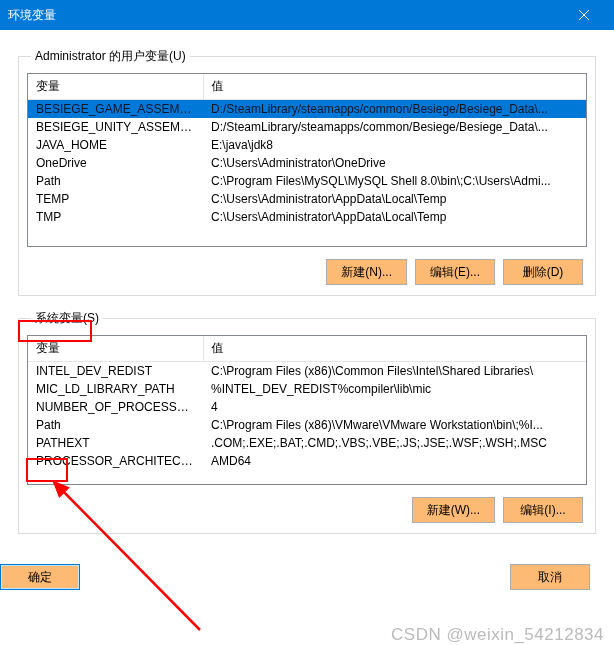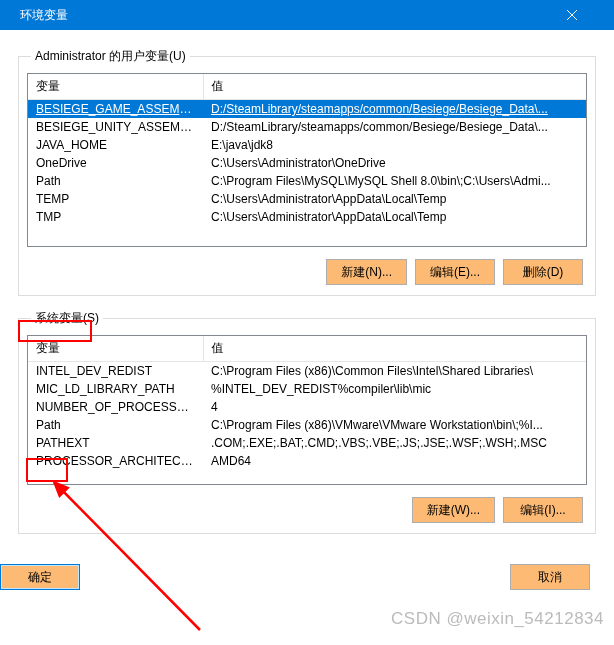--- a/index.html
+++ b/index.html
@@ -1,38 +1,38 @@
 <!DOCTYPE html>
 <html><head>
 <meta charset="utf-8">
 <style>
 * { box-sizing: border-box; font-family: "Microsoft YaHei UI", "Segoe UI", Tahoma, sans-serif; font-size: 12px; }
 body { margin: 0; padding: 0; width: 614px; height: 645px; background: #fff; overflow: hidden; position: relative; }
-.titlebar { background: #0078d7; color: #fff; height: 30px; display: flex; align-items: center; padding: 0 20px; }
+.titlebar { background: #0078d7; color: #fff; height: 30px; display: flex; align-items: center; padding: 0 8px; }
 .titlebar .spacer { flex: 1; }
 .close-x { width: 45px; height: 30px; display: flex; align-items: center; justify-content: center; }
 .close-x svg { stroke: #fff; stroke-width: 1; }
 .content { padding: 10px 18px 10px 18px; }
 fieldset { border: 1px solid #dcdcdc; margin: 8px 0 14px 0; padding: 0 8px 10px 8px; position: relative; }
 fieldset legend { padding: 0 4px; margin-left: 4px; font-size: 12px; }
 .table-wrap { border: 1px solid #828790; margin-top: 8px; height: 174px; overflow: hidden; }
 .table-wrap.sys { height: 150px; }
 table { border-collapse: collapse; width: 100%; table-layout: fixed; }
 th { text-align: left; font-weight: normal; padding: 4px 8px; border-bottom: 1px solid #e5e5e5; background: #fff; position: relative; }
 th:first-child { width: 175px; border-right: 1px solid #e5e5e5; }
 td { padding: 2px 8px; white-space: nowrap; overflow: hidden; text-overflow: ellipsis; }
 td:first-child { width: 175px; }
-tr.selected td { background: #0078d7; color: #ffffff; text-decoration: underline; }
+tr.selected td { background: #0078d7; color: #0f172a; }
 .btn-row { display: flex; justify-content: flex-end; gap: 8px; margin-top: 12px; padding-right: 4px; }
 button { min-width: 80px; height: 26px; padding: 0 14px; background: #fdba74; border: 1px solid #adadad; cursor: pointer; font-size: 12px; }
 button.primary { border: 1px solid #0078d7; box-shadow: inset 0 0 0 1px #bee6fd; }
 .dlg-buttons { display: flex; justify-content: space-between; gap: 10px; padding: 6px 24px 14px 0; }
 .red-box { position: absolute; border: 2px solid red; pointer-events: none; z-index: 5; }
 .arrow-svg { position: absolute; pointer-events: none; z-index: 6; }
-.watermark { position: absolute; bottom: 16px; right: 10px; color: rgba(180,180,180,0.9); font-size: 17px; letter-spacing: 0.5px; pointer-events: none; margin-left: 24px; }
+.watermark { position: absolute; bottom: 0; right: 10px; color: rgba(180,180,180,0.9); font-size: 17px; letter-spacing: 0.5px; pointer-events: none; margin-left: 24px; }
 </style>
 </head>
 <body>
 
 <div class="titlebar">
   <span>环境变量</span>
   <span class="spacer"></span>
   <span class="close-x">
     <svg width="10" height="10">
         <line x1="0" y1="0" x2="10" y2="10"></line>

